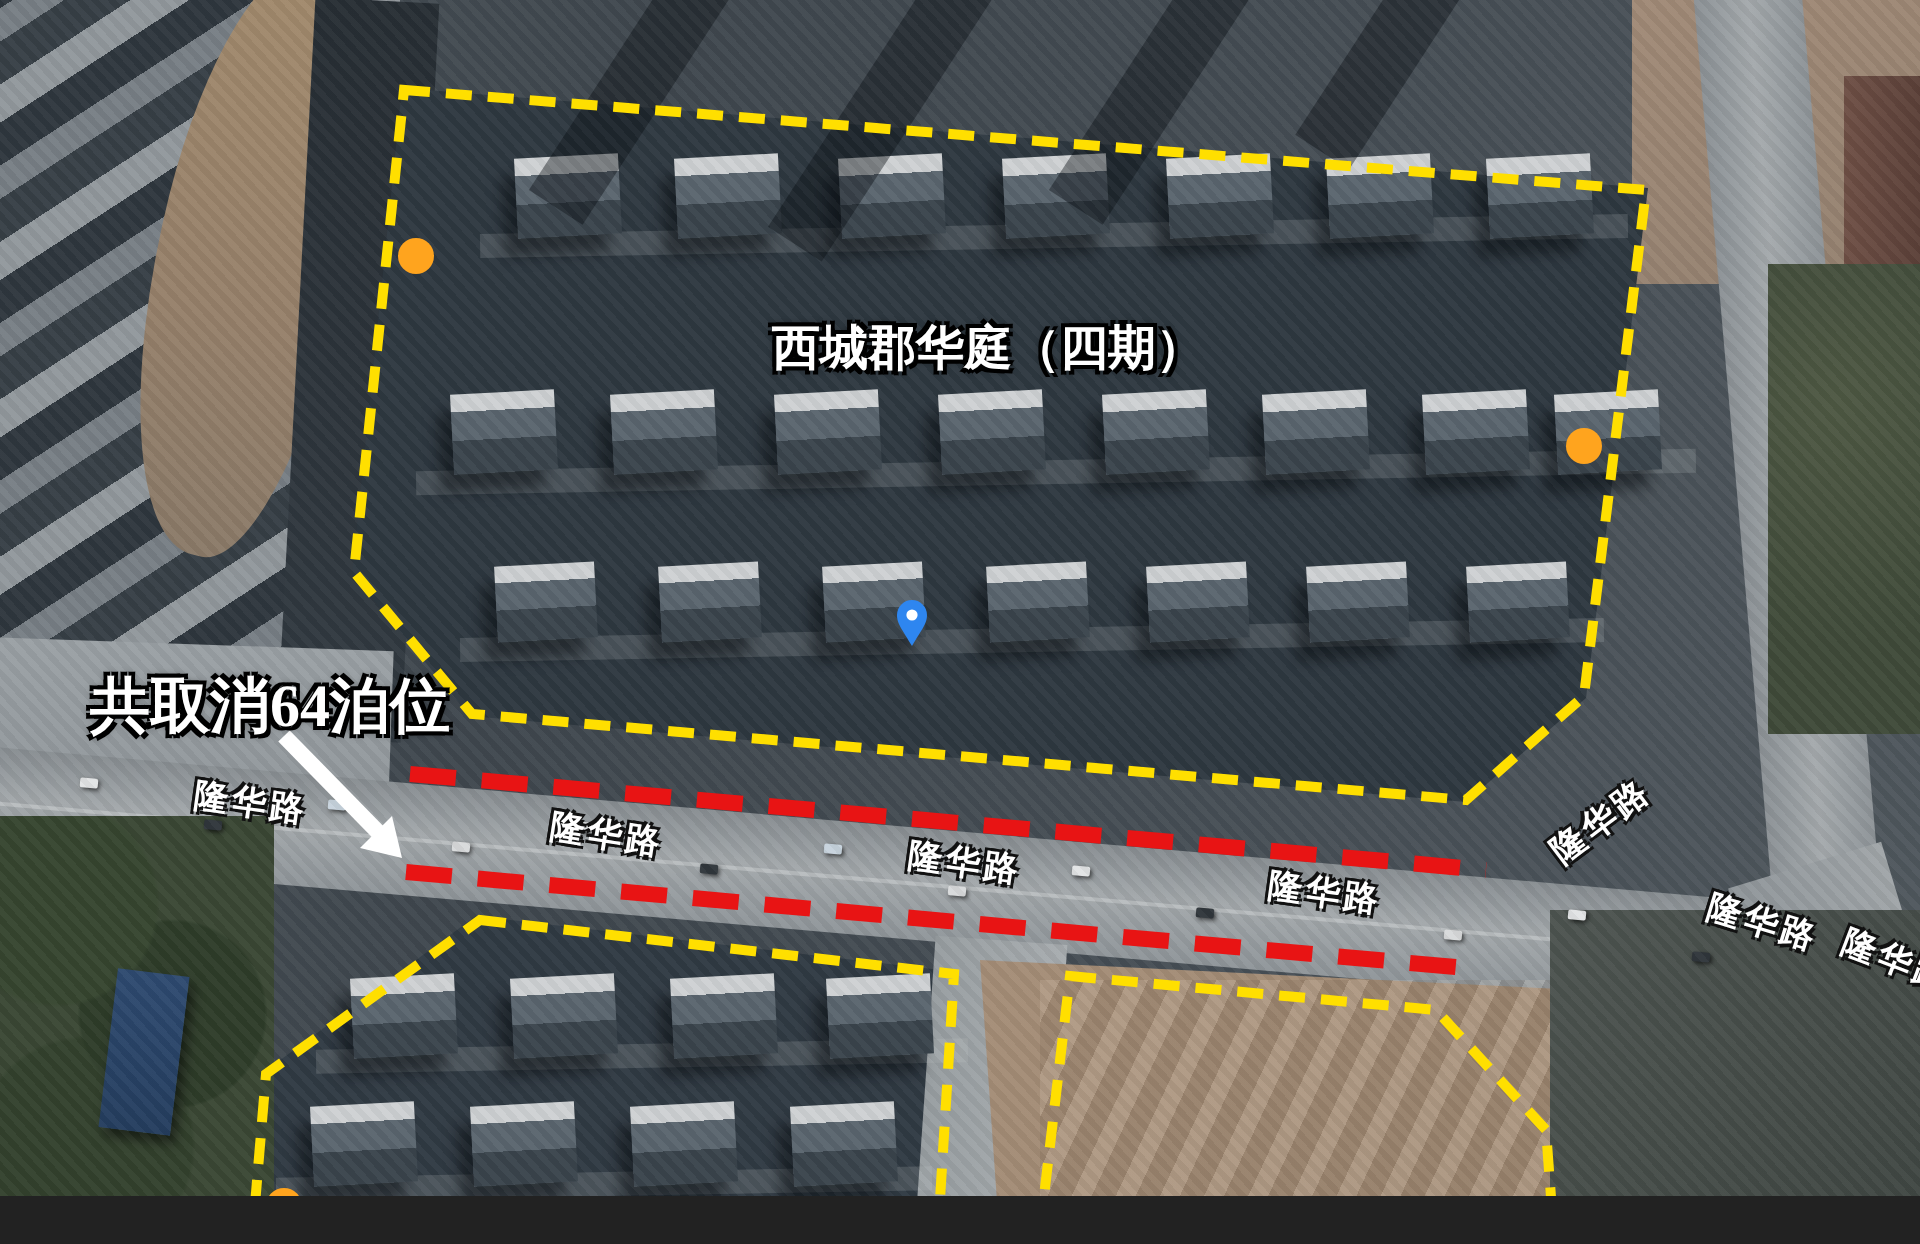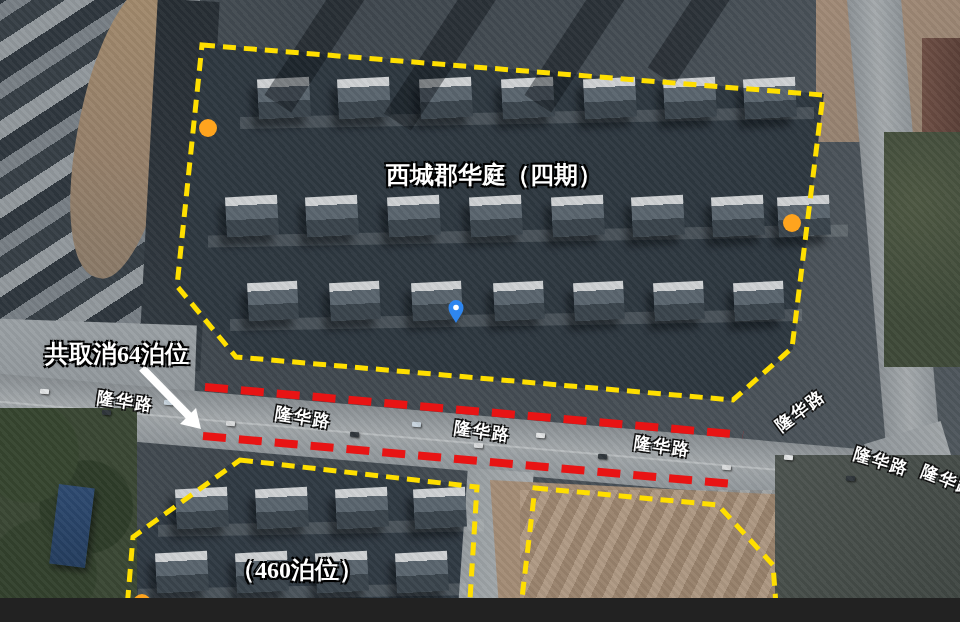--- a/index.html
+++ b/index.html
@@ -47,21 +47,21 @@
   .b{box-sizing:border-box;transform:rotate(-3deg);
     background:linear-gradient(180deg,#ced1d3 0 22%,#5a656e 22% 58%,#3a444c 58% 100%);
     box-shadow:-7px 9px 7px rgba(6,10,14,.5);}
   .rowstrip{background:rgba(200,204,206,.18);transform:rotate(-1deg);}
   .car{border-radius:1px;box-shadow:1px 1px 2px rgba(0,0,0,.6);transform:rotate(5deg);}
   
   svg.overlay{left:0;top:0;}
   .lbl{color:#fff;font-weight:bold;text-align:center;white-space:nowrap;line-height:32px;
     text-shadow:-2px -2px 0 #000,2px -2px 0 #000,-2px 2px 0 #000,2px 2px 0 #000,0 0 4px rgba(0,0,0,.8);}
   .zone-lbl{font-size:24px;transform:translateX(-50%);}
-  .callout-lbl{font-size:24px;}
+  .callout-lbl{font-size:30px;}
   .road-lbl{font-size:17px;line-height:17px;letter-spacing:2px;transform-origin:center;
     text-shadow:-1.5px -1.5px 0 #111,1.5px -1.5px 0 #111,-1.5px 1.5px 0 #111,1.5px 1.5px 0 #111;}
 </style>
 </head>
 <body>
 
 <div class="stage">
 
   <div class="industrial"></div>
   <div class="dirt-path-tl"></div>
@@ -156,21 +156,20 @@
     <g>
       <path d="M456 323 C451 314.5 448.5 312 448.5 307.5 a7.5 7.5 0 1 1 15 0 C463.5 312 461 314.5 456 323 Z" fill="#2e86f0"></path>
       <circle cx="456" cy="307.5" r="2.8" fill="#ffffff"></circle>
     </g>
   </svg>
 
   <div class="lbl zone-lbl" style="left:494px;top:159px;">
     <div style="position:static;">西城郡华庭（四期）</div>
   </div>
   <div class="lbl zone-lbl" style="left:297px;top:554px;">
-    <div style="position:static;">（460泊位）</div>
   </div>
   <div class="lbl callout-lbl" style="left:45px;top:338px;">共取消64泊位</div>
 
   <div class="lbl road-lbl" style="left:97px;top:393px;transform:rotate(8deg);">隆华路</div>
   <div class="lbl road-lbl" style="left:275px;top:409px;transform:rotate(9deg);">隆华路</div>
   <div class="lbl road-lbl" style="left:454px;top:423px;transform:rotate(8deg);">隆华路</div>
   <div class="lbl road-lbl" style="left:634px;top:438px;transform:rotate(8deg);">隆华路</div>
   <div class="lbl road-lbl" style="left:772px;top:402px;transform:rotate(-37deg);">隆华路</div>
   <div class="lbl road-lbl" style="left:853px;top:453px;transform:rotate(17deg);">隆华路</div>
   <div class="lbl road-lbl" style="left:920px;top:472px;transform:rotate(21deg);">隆华路</div>

